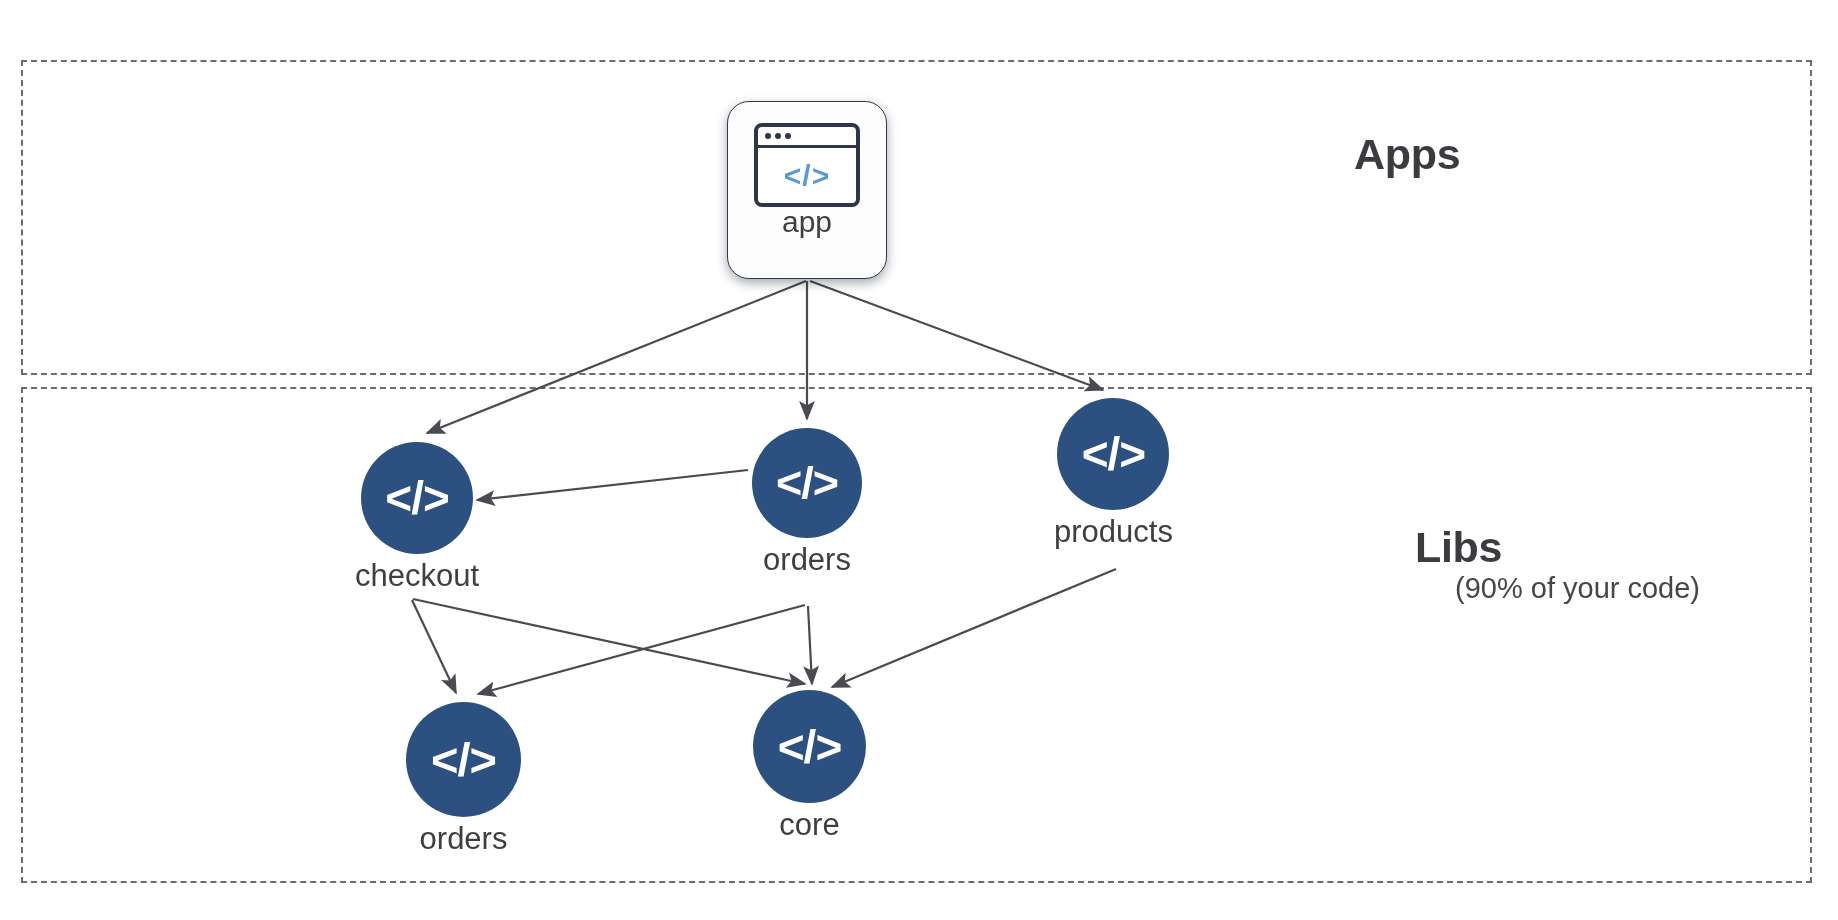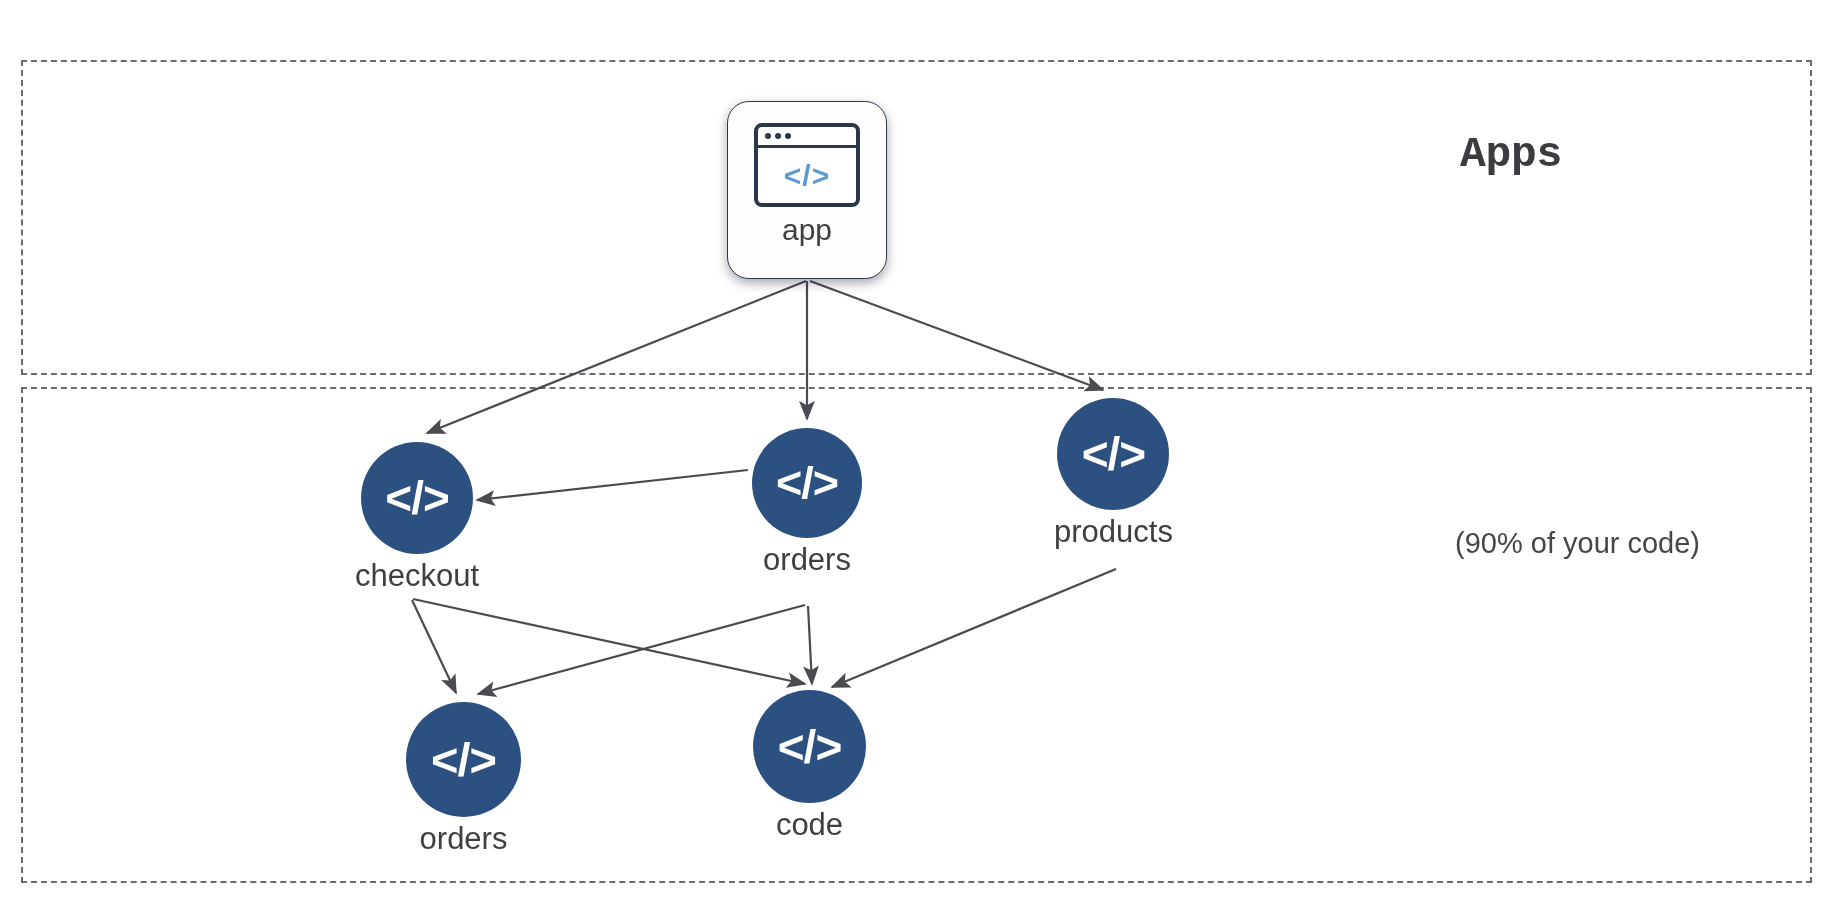--- a/index.html
+++ b/index.html
@@ -48,21 +48,21 @@
     line-height: 1.05;
     white-space: nowrap;
   }
   .region-label .rl-sub {
     font-size: 33px;
     font-weight: normal;
     color: #46464a;
     line-height: 1.25;
     white-space: nowrap;
   }
-  #label-apps { left: 1460px; top: 132px; font-family: Liberation Mono, monospace; }
+  #label-apps { left: 1354px; top: 132px; }
   #label-libs { left: 1415px; top: 525px; }
   #label-libs .rl-sub { font-size: 29px; margin-left: 40px; }
 
   
   #edges {
     position: absolute;
     left: 0; top: 0;
     width: 1838px;
     height: 920px;
     z-index: 3;
@@ -121,21 +121,20 @@
     display: flex;
     align-items: center;
     justify-content: center;
     color: #5b9bd5;
     font-family: "Liberation Sans", sans-serif;
     font-size: 30px;
     font-weight: bold;
     letter-spacing: 1px;
   }
   #node-app .app-caption {
-    margin-top: 8px;
     font-size: 30px;
     color: #3f3f43;
     line-height: 1;
   }
 
   
   .lib-node {
     position: absolute;
     z-index: 5;
     display: flex;
@@ -184,20 +183,21 @@
 <div id="stage">
 
   <div class="region-box" id="region-apps"></div>
   <div class="region-box" id="region-libs"></div>
 
   <div class="region-label" id="label-apps">
     <div class="rl-title">Apps</div>
   </div>
 
   <div class="region-label" id="label-libs">
+    <div class="rl-title">Libs</div>
     <div class="rl-sub">(90% of your code)</div>
   </div>
 
   <svg id="edges" viewBox="0 0 1838 920">
     <defs>
       <marker id="arrowhead" markerWidth="9" markerHeight="8" refX="8.2" refY="4" orient="auto" markerUnits="strokeWidth">
         <path d="M0,0.4 L9,4 L0,7.6 L1.9,4 Z" fill="#4a4a50"></path>
       </marker>
     </defs>
     <g stroke="#4a4a50" stroke-width="2.2" fill="none" marker-end="url(#arrowhead)">
@@ -249,16 +249,16 @@
     <div class="lib-caption">products</div>
   </div>
 
   <div class="lib-node" id="node-shared">
     <div class="circle">&lt;/&gt;</div>
     <div class="lib-caption">orders</div>
   </div>
 
   <div class="lib-node" id="node-core">
     <div class="circle">&lt;/&gt;</div>
-    <div class="lib-caption">code</div>
+    <div class="lib-caption">core</div>
   </div>
 
 </div>
 
 </body></html>

